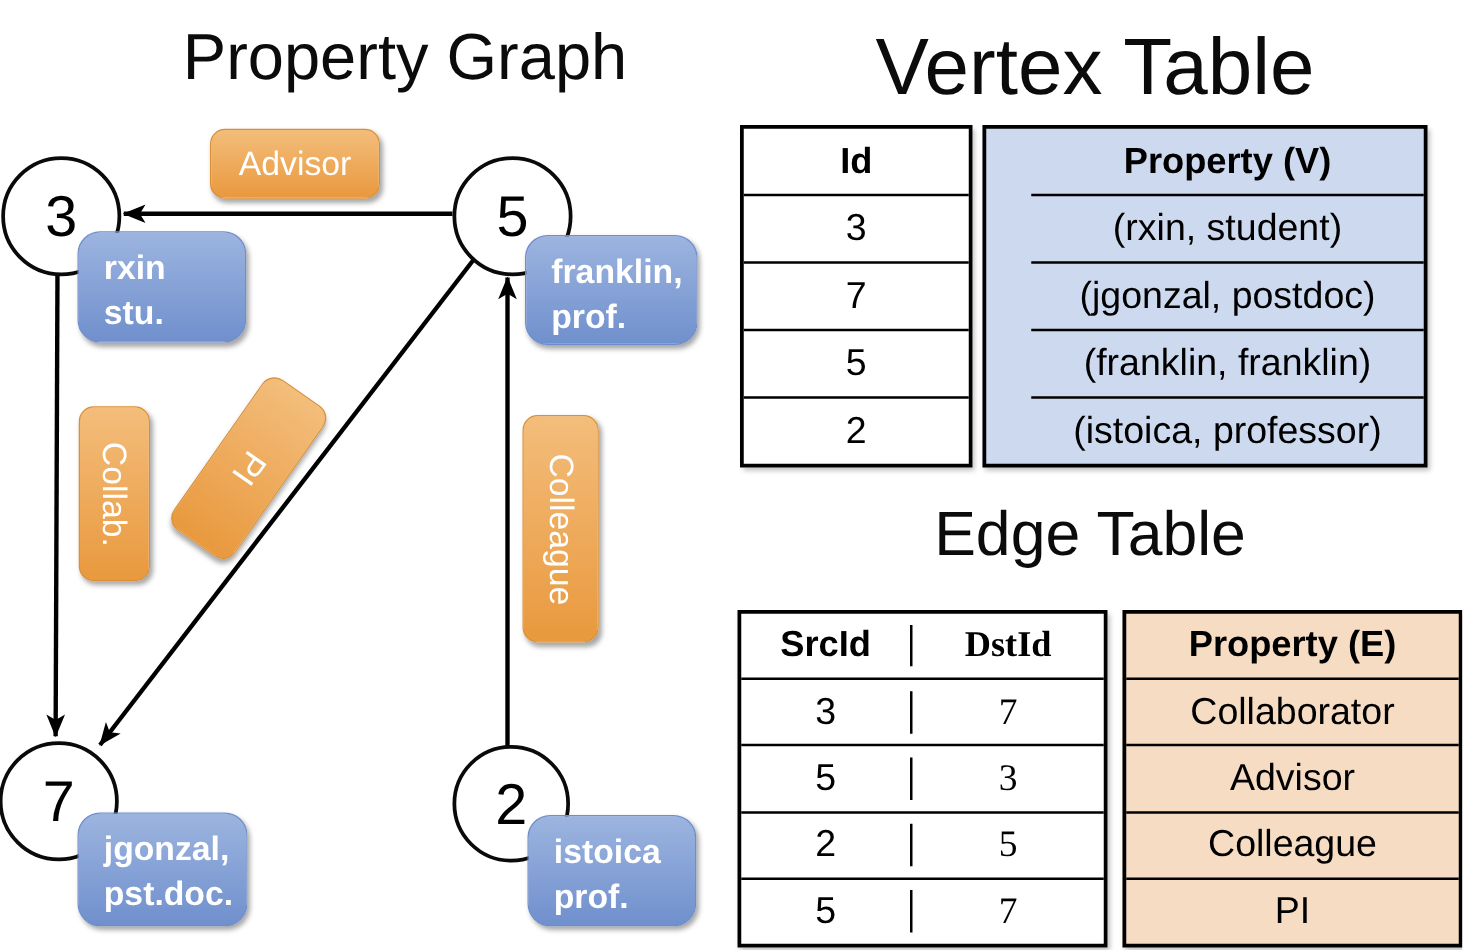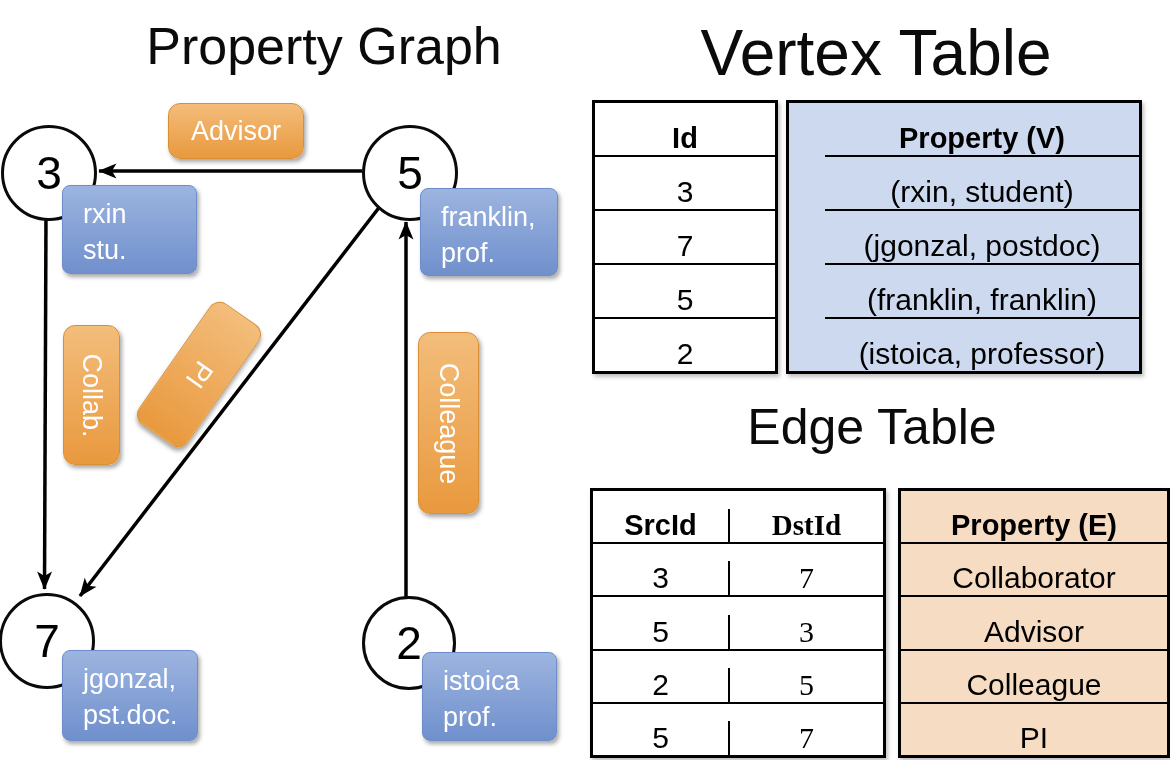--- a/index.html
+++ b/index.html
@@ -36,42 +36,42 @@
           border:1px solid var(--edge-label-border);
           box-shadow:2px 3px 4px rgba(0,0,0,0.35);
           display:flex;align-items:center;justify-content:center;}
   .advisor-label{left:168px;top:103px;width:134px;height:54px;}
   .collab-label{left:63px;top:325px;width:55px;height:138px;}
   .colleague-label{left:418px;top:332px;width:59px;height:180px;}
   .pi-label{left:169px;top:301px;width:58px;height:145px;transform:rotate(35deg);}
   .vtext{transform:rotate(90deg);white-space:nowrap;}
 
   
-  .vbox{position:absolute;z-index:3;border-radius:8px;color:#fff;font-size:27px;line-height:1.32;
+  .vbox{position:absolute;z-index:3;border-radius:18px;color:#fff;font-size:27px;line-height:1.32;
         background:linear-gradient(180deg,var(--vertex-label-bg-top) 0%,var(--vertex-label-bg-bottom) 100%);
         border:1.5px solid var(--vertex-label-border);
         box-shadow:2px 3px 4px rgba(0,0,0,0.35);
-        padding:11px 12px 0 20px;box-sizing:border-box;}
+        padding:11px 12px 0 20px;box-sizing:border-box;font-weight:bold;}
   .rxin-box{left:62px;top:185px;width:135px;height:89px;}
   .franklin-box{left:420px;top:188px;width:138px;height:88px;}
   .jgonzal-box{left:62px;top:650px;width:136px;height:91px;}
   .istoica-box{left:422px;top:652px;width:135px;height:89px;}
 
   
   .tablewrap{position:absolute;z-index:2;}
   .vertex-table{left:592px;top:100px;width:578px;height:274px;}
   .edge-table{left:590px;top:488px;width:580px;height:270px;}
   .tcol{position:absolute;top:0;height:100%;border:3px solid #000;background:#fff;
         display:flex;flex-direction:column;box-sizing:border-box;
         box-shadow:2px 3px 4px rgba(0,0,0,0.25);}
   .vt-id{left:0;width:186px;}
   .vt-prop{left:194px;width:356px;background:var(--vertex-table-property-bg);padding-left:36px;}
   .et-srcdst{left:0;width:296px;}
   .et-prop{left:308px;width:272px;background:var(--edge-table-property-bg);}
-  .trow{flex:1;display:flex;align-items:flex-end;border-top:2px solid #000;min-height:0;}
+  .trow{flex:1;display:flex;align-items:center;border-top:2px solid #000;min-height:0;}
   .trow:first-child{border-top:none;}
   .cell{flex:1;display:flex;align-items:center;justify-content:center;
         font-size:30px;font-weight:300;white-space:nowrap;}
   .trow.header .cell{font-weight:700;font-size:29px;}
   .cell.src{flex:0 0 135px;border-right:2px solid #000;}
   .cell.dst{flex:1;font-family:Liberation Serif, serif;}
 </style>
 </head>
 <body>
 

